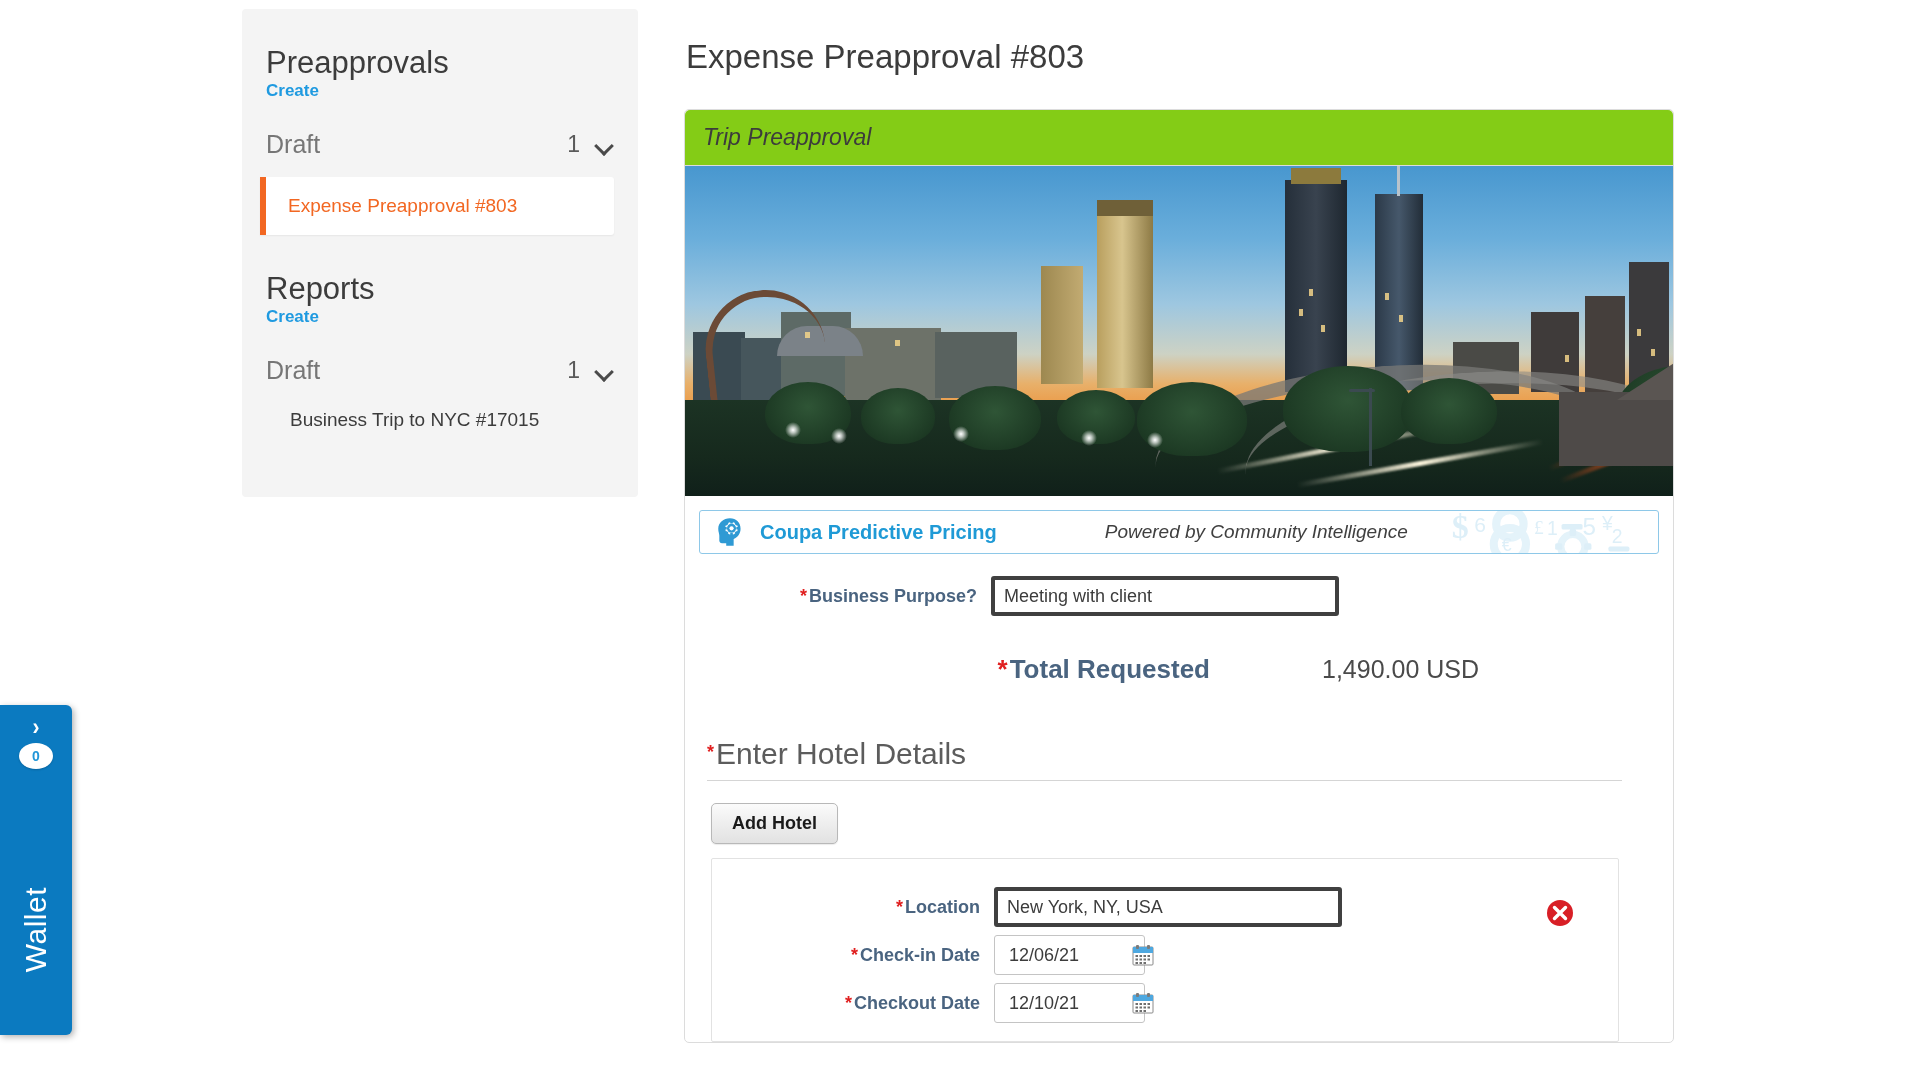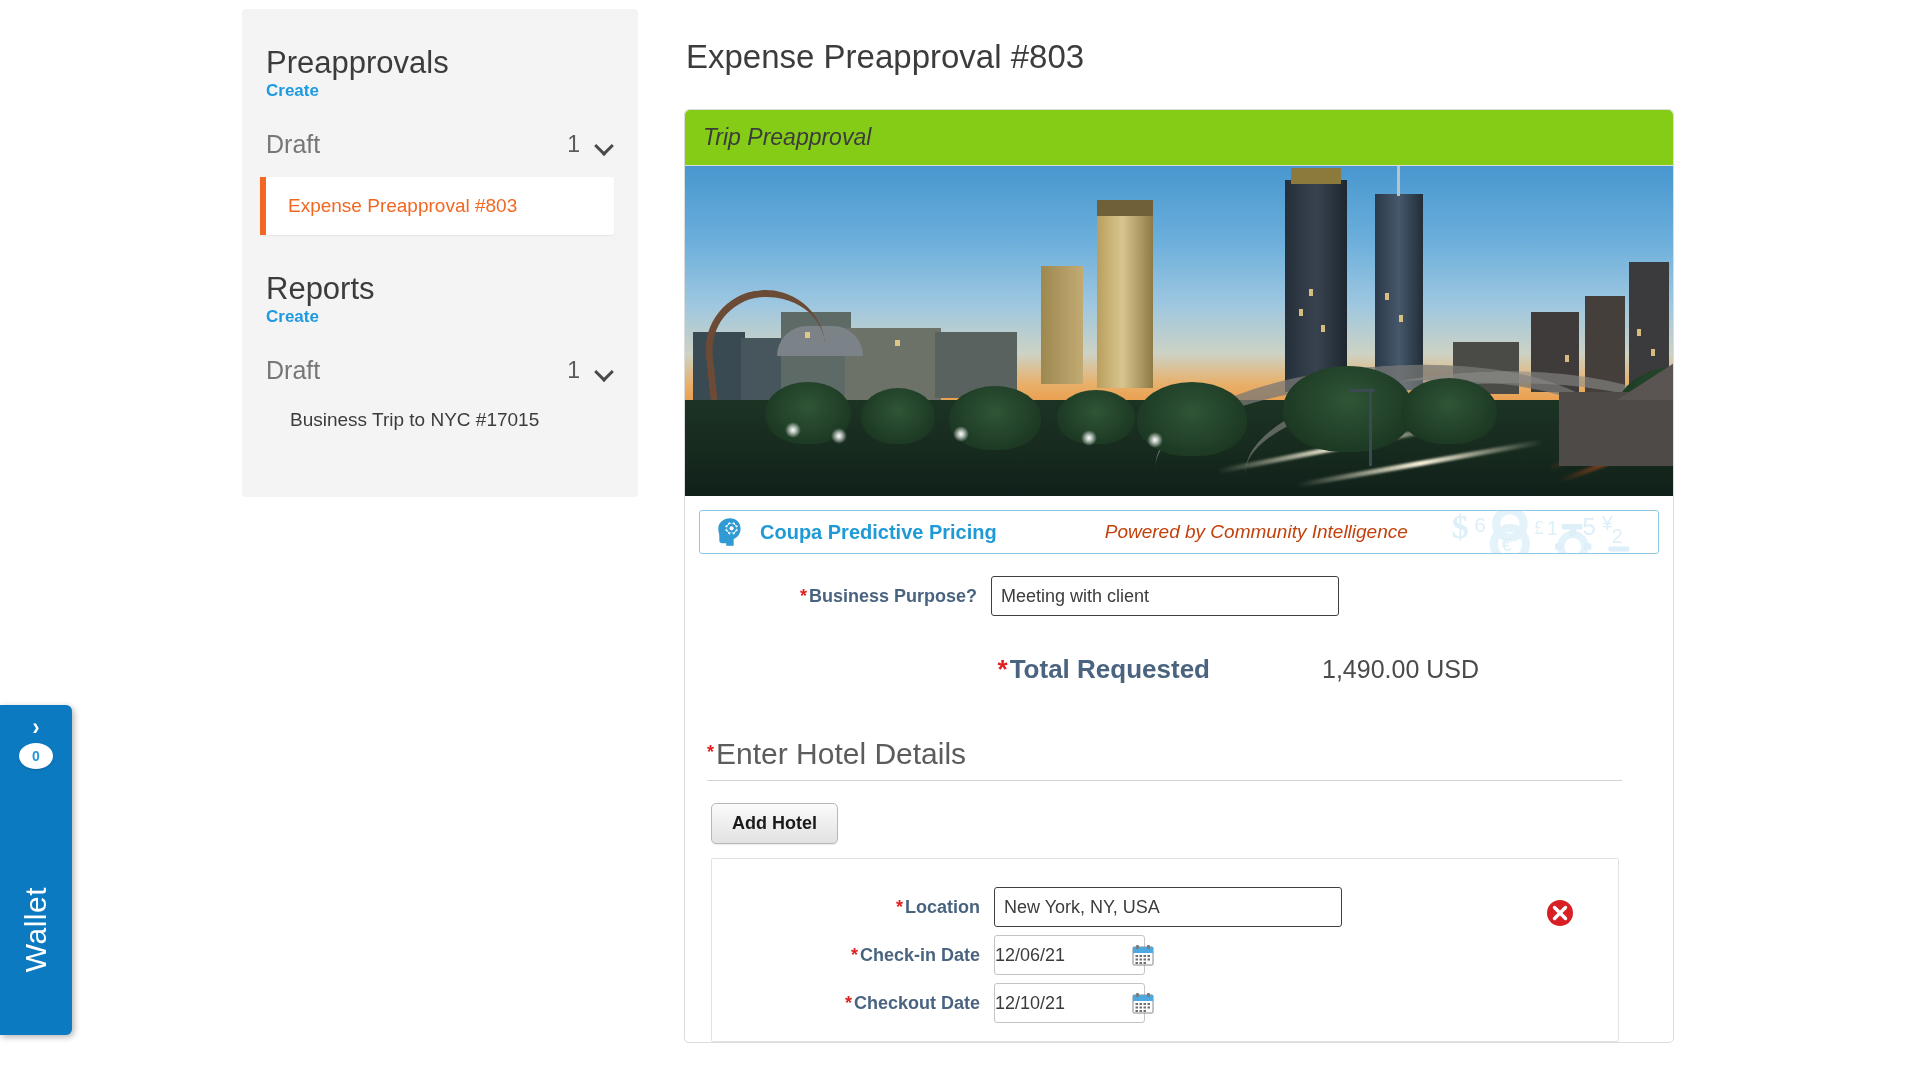--- a/index.html
+++ b/index.html
@@ -164,38 +164,38 @@
     display: flex; align-items: center;
     overflow: hidden;
   }
   .coupa-icon { margin-left: 14px; width: 34px; height: 34px; flex: none; }
   .coupa-title {
     margin-left: 12px;
     color: #1f9ad6; font-size: 20px; font-weight: bold;
   }
   .coupa-sub {
     margin-left: 108px;
-    color: #c2410c; font-size: 19px; font-style: italic;
+    color: #404040; font-size: 19px; font-style: italic;
   }
   .coupa-art {
     position: absolute; right: 0; top: 0; height: 100%; width: 230px;
     opacity: .30; pointer-events: none;
   }
 
   
   .form { padding: 22px 0 0 0; }
   .row { display: flex; align-items: center; margin-bottom: 8px; }
   .lbl {
     width: 306px; text-align: right; padding-right: 14px;
     font-size: 18px; font-weight: bold; color: #4a6480;
   }
   .req { color: #e02020; font-weight: bold; margin-right: 2px; }
   .txtinput {
     width: 348px; height: 40px;
-    border: 1px solid #404040; border-radius: 3px;
+    border: 4px solid #404040; border-radius: 3px;
     padding: 0 9px; font-size: 18px; color: #3c3c3c;
     font-family: "Liberation Sans", sans-serif;
     background: #fff;
   }
   .total-row {
     display: flex; align-items: center; margin-top: 38px; margin-bottom: 8px;
   }
   .total-lbl {
     width: 525px; text-align: right;
     font-size: 26px; font-weight: bold; color: #4a6480;
@@ -236,21 +236,21 @@
     border: 1px solid #e2e2e2; border-top: 1px solid #e2e2e2;
     border-radius: 2px;
     padding: 28px 0 10px 0;
     background: #fff;
   }
   .hotel-box .lbl { width: 282px; }
   .date-wrap { position: relative; width: 168px; }
   .date-input {
     width: 151px; height: 40px;
     border: 1px solid #c4c4c4; border-radius: 3px;
-    padding: 0 36px 0 0; font-size: 18px; color: #3c3c3c;
+    padding: 0 36px 0 14px; font-size: 18px; color: #3c3c3c;
     font-family: "Liberation Sans", sans-serif; background: #fff;
   }
   .cal-icon {
     position: absolute; right: 8px; top: 9px;
     width: 22px; height: 22px; cursor: pointer;
   }
   .delete-btn {
     position: absolute; right: 44px; top: 40px;
     width: 28px; height: 28px; cursor: pointer;
   }

